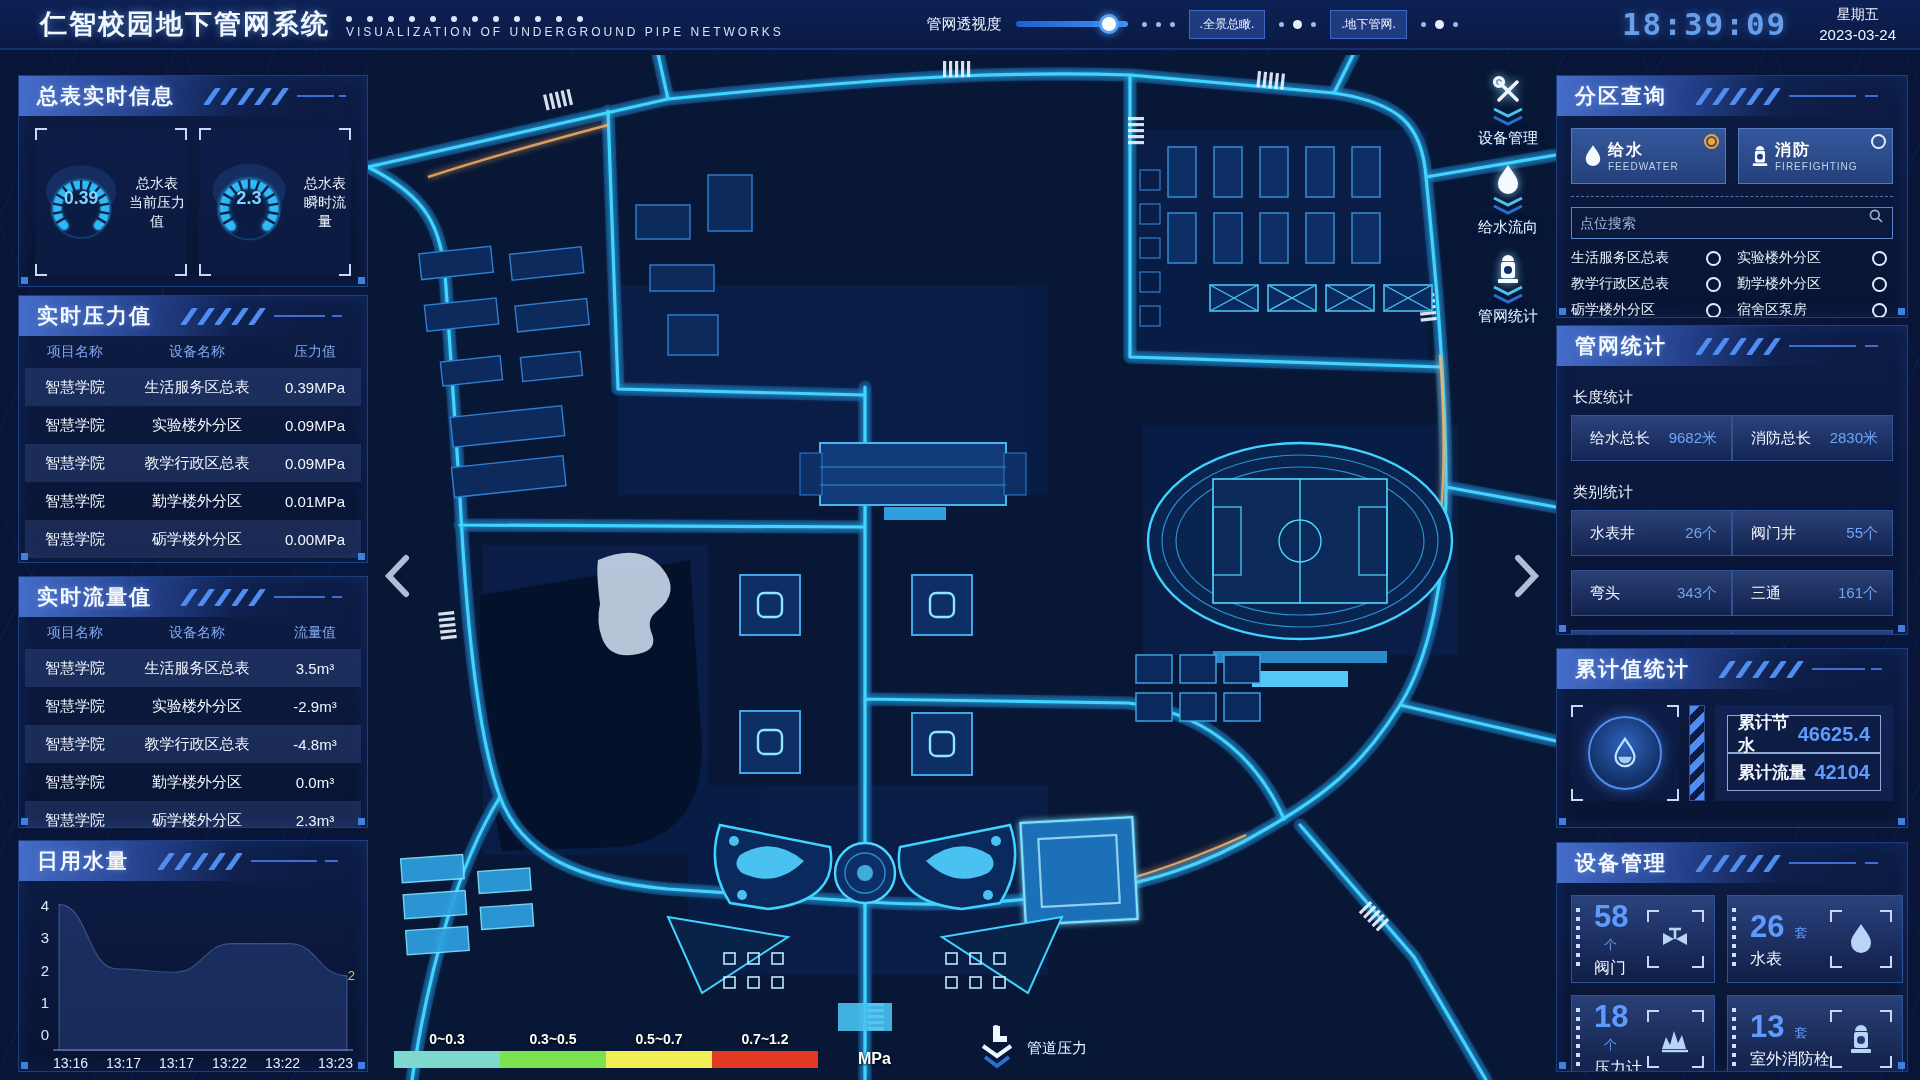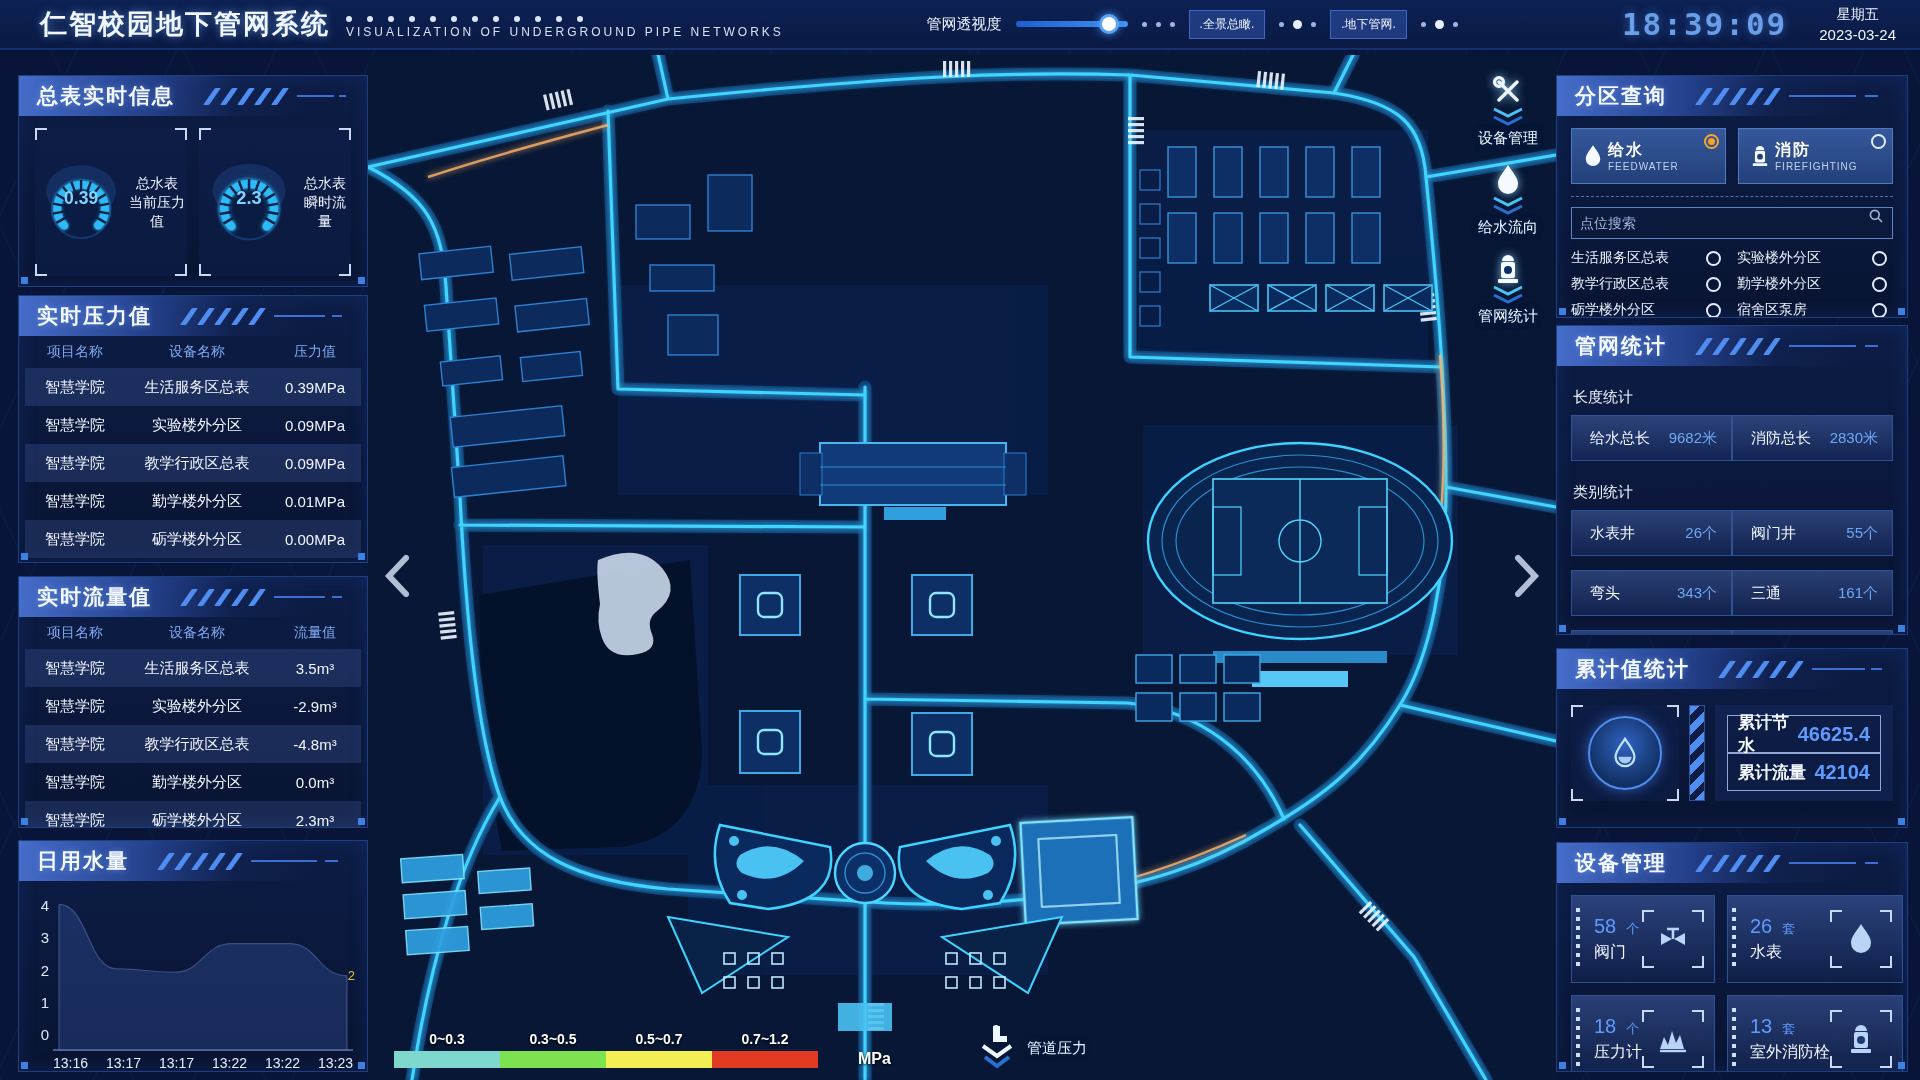--- a/index.html
+++ b/index.html
@@ -137,21 +137,21 @@
   .cum-line .lab{font-size:17px;color:#f4f8ff;font-weight:bold}
   .cum-line .val{font-size:20px;color:#5f9bff;font-weight:bold}
 
   
   .dev-grid{display:grid;grid-template-columns:1fr 1fr;gap:12px;margin:12px 14px 0}
   .dev-card{position:relative;height:88px;display:flex;align-items:center;justify-content:space-between;
     padding:0 10px 0 22px;border:1px solid #2d5296;
     background:linear-gradient(180deg,rgba(84,120,205,.42),rgba(25,45,100,.32))}
   .dev-card::before{content:"";position:absolute;left:4px;top:12px;bottom:12px;width:4px;
     background:repeating-linear-gradient(180deg,#cfe0ff 0 4px,transparent 4px 9px)}
-  .dev-meta .cnt{font-size:20px;font-weight:normal;color:#5f9bff}
+  .dev-meta .cnt{font-size:31px;font-weight:bold;color:#5f9bff}
   .dev-meta .unit{font-size:13px;color:#5f9bff;margin-left:10px}
   .dev-meta .nm{font-size:16px;color:#f2f6ff;margin-top:4px;white-space:nowrap}
   .dev-icon{position:relative;width:62px;height:58px;display:flex;align-items:center;justify-content:center}
   .dev-icon svg{width:36px;height:36px}
 
   
   .map{position:absolute;left:368px;top:55px;width:1188px;height:1025px;z-index:5}
   .map > svg.scene{position:absolute;inset:0;width:100%;height:100%}
   .map-tools{position:absolute;right:18px;top:18px;display:flex;flex-direction:column;align-items:center;gap:14px;z-index:8}
   .tool{display:flex;flex-direction:column;align-items:center;cursor:pointer}

